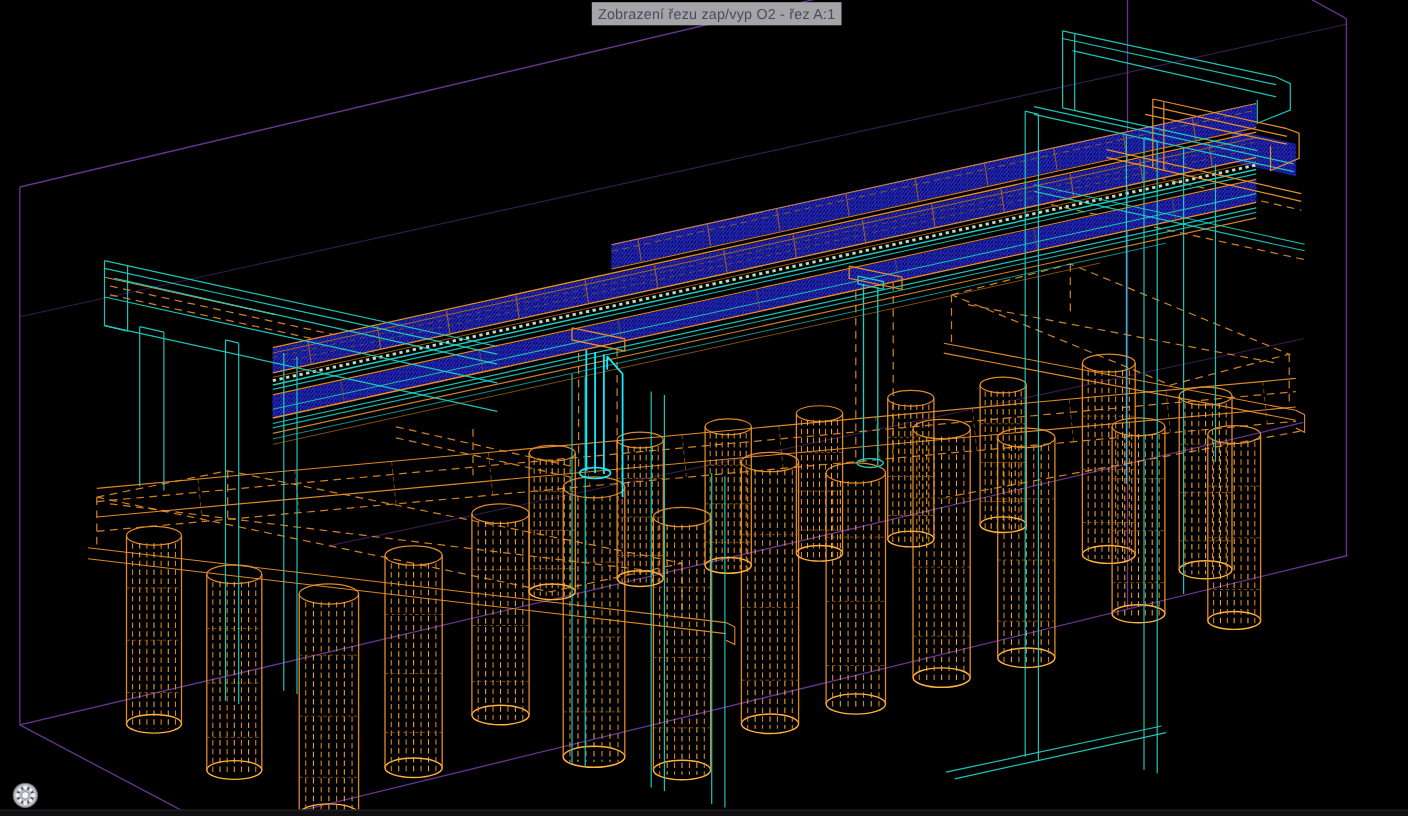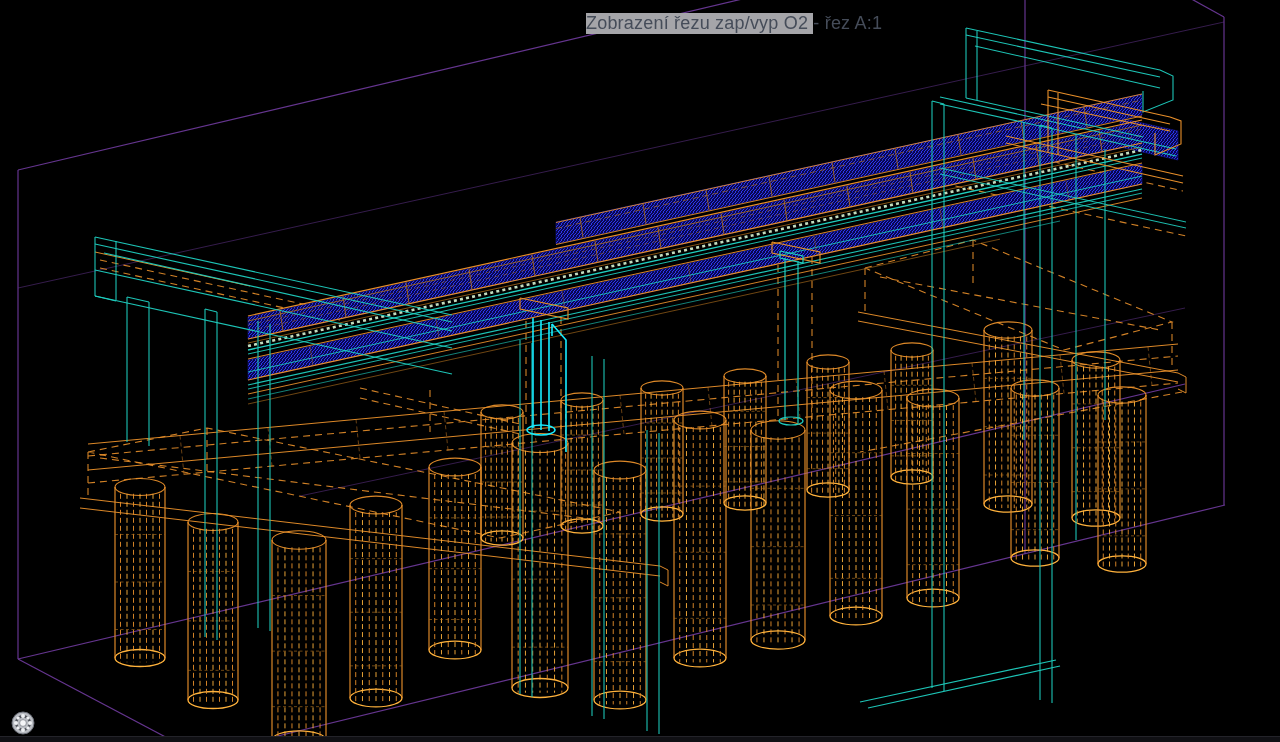--- a/index.html
+++ b/index.html
@@ -1,21 +1,21 @@
 <!DOCTYPE html>
 <html><head>
 <meta charset="utf-8">
 <style>
   html,body{margin:0;padding:0;background:#000;}
   #viewport{position:relative;width:1280px;height:742px;background:#000;overflow:hidden;
             font-family:"Liberation Sans",sans-serif;}
   #scene{position:absolute;left:0;top:0;}
-  #tooltip{position:absolute;left:538px;top:13px;width:227px;height:21px;
-           background:#a5a5a9;color:#454c59;font-size:18px;line-height:21px;
-           text-align:center;white-space:nowrap;letter-spacing:0.2px;margin-left:48px;}
+  #tooltip{position:absolute;left:538px;top:2px;width:227px;height:21px;
+           background:#a5a5a9;color:#454c59;font-size:13px;line-height:21px;
+           text-align:center;white-space:nowrap;letter-spacing:0.2px;}
   #bottom-edge{position:absolute;left:0;bottom:0;width:100%;height:5px;
                background:#101014;border-top:1px solid #232329;}
   #navwheel{position:absolute;left:11px;top:711px;width:24px;height:24px;cursor:pointer;}
 </style>
 </head>
 <body>
 
 <div id="viewport">
   <svg id="scene" width="1280" height="742" viewBox="0 0 1280 742">
     <defs>

